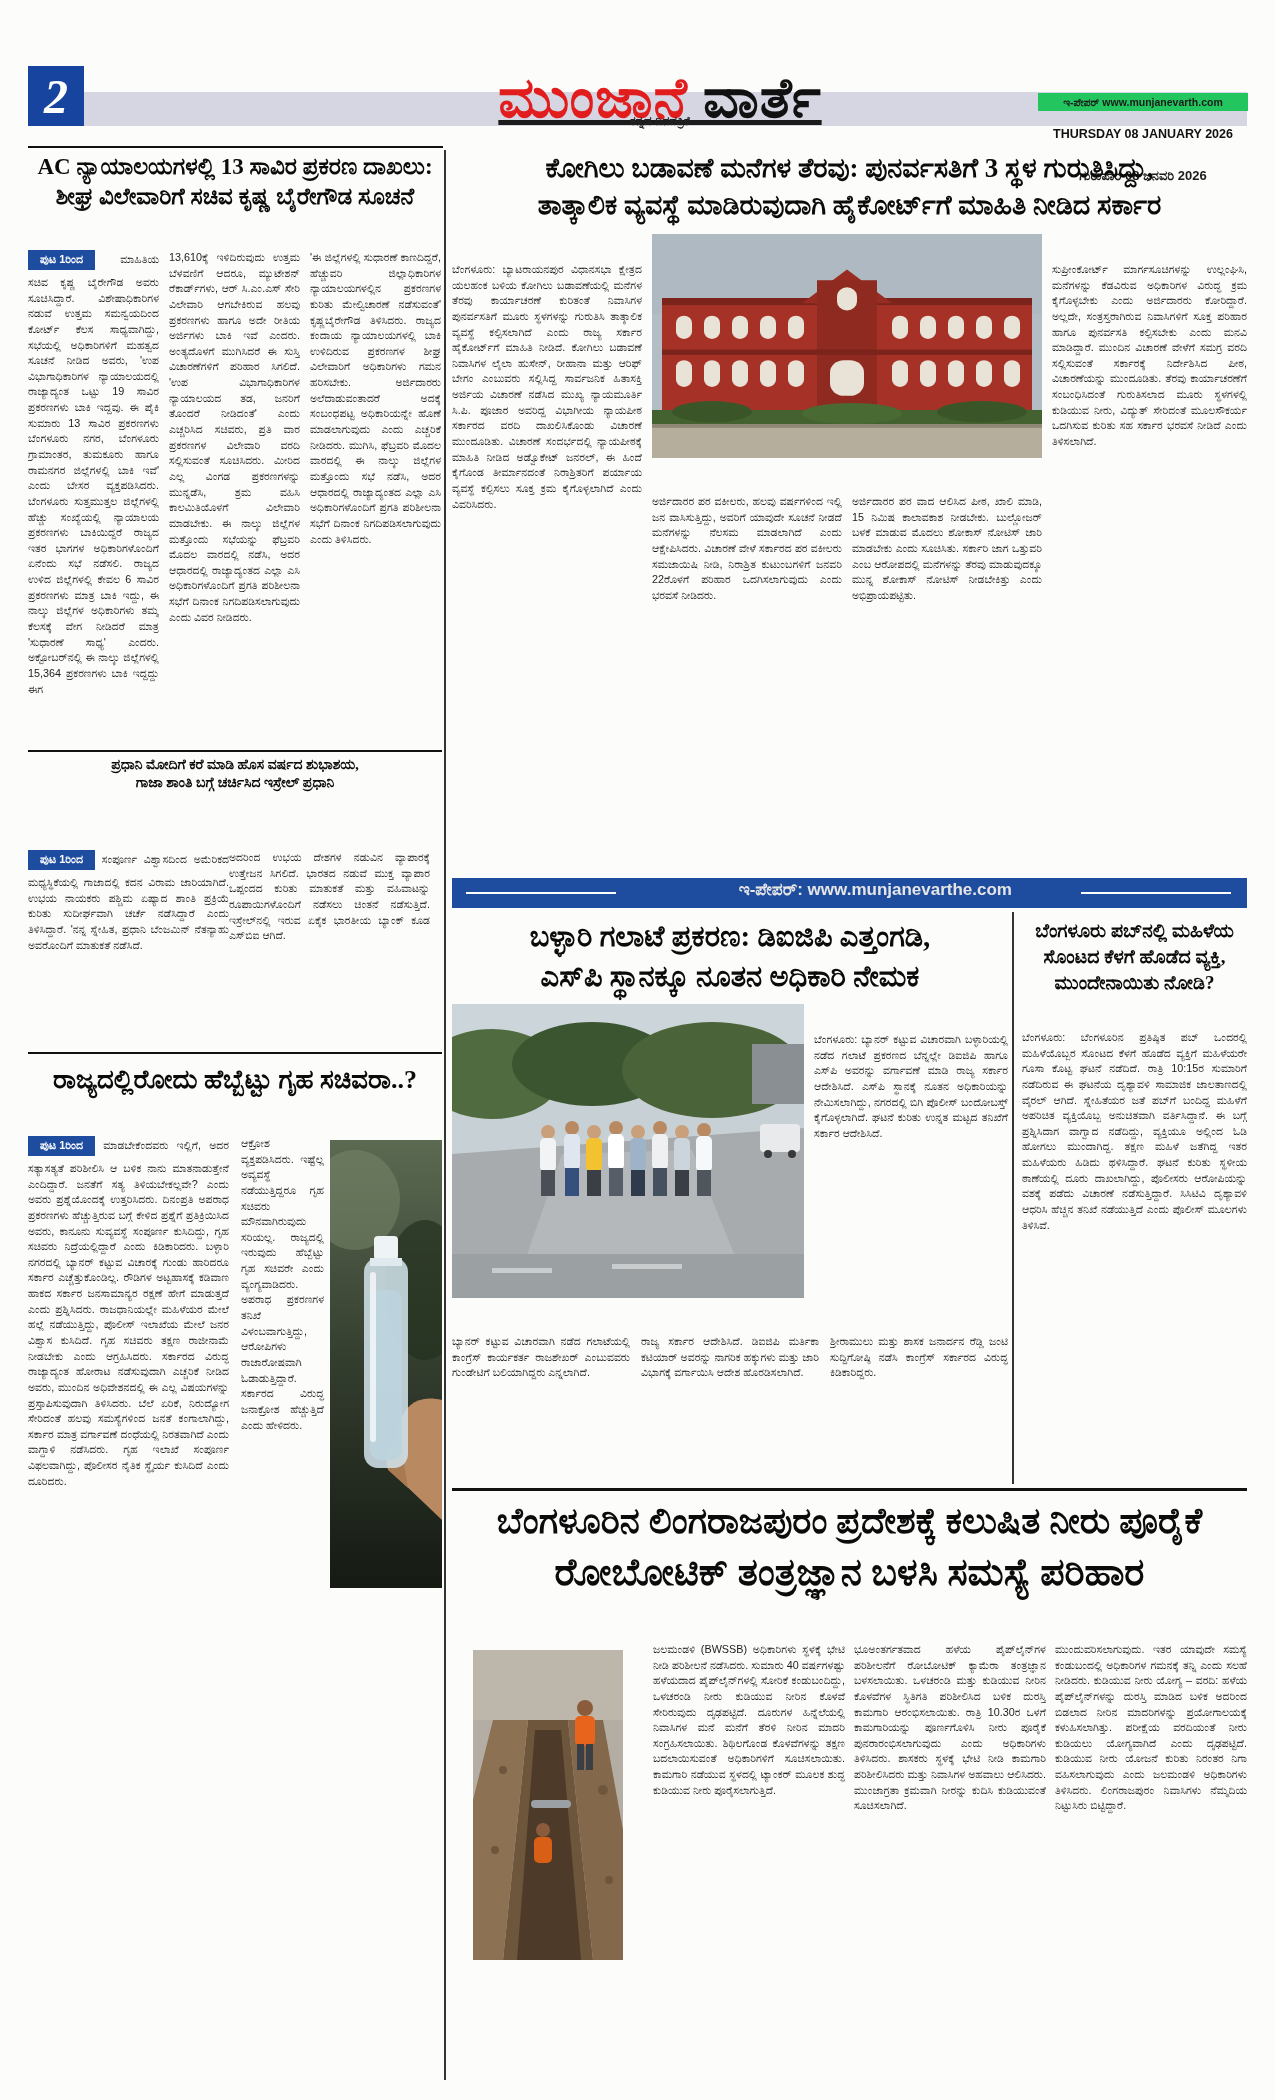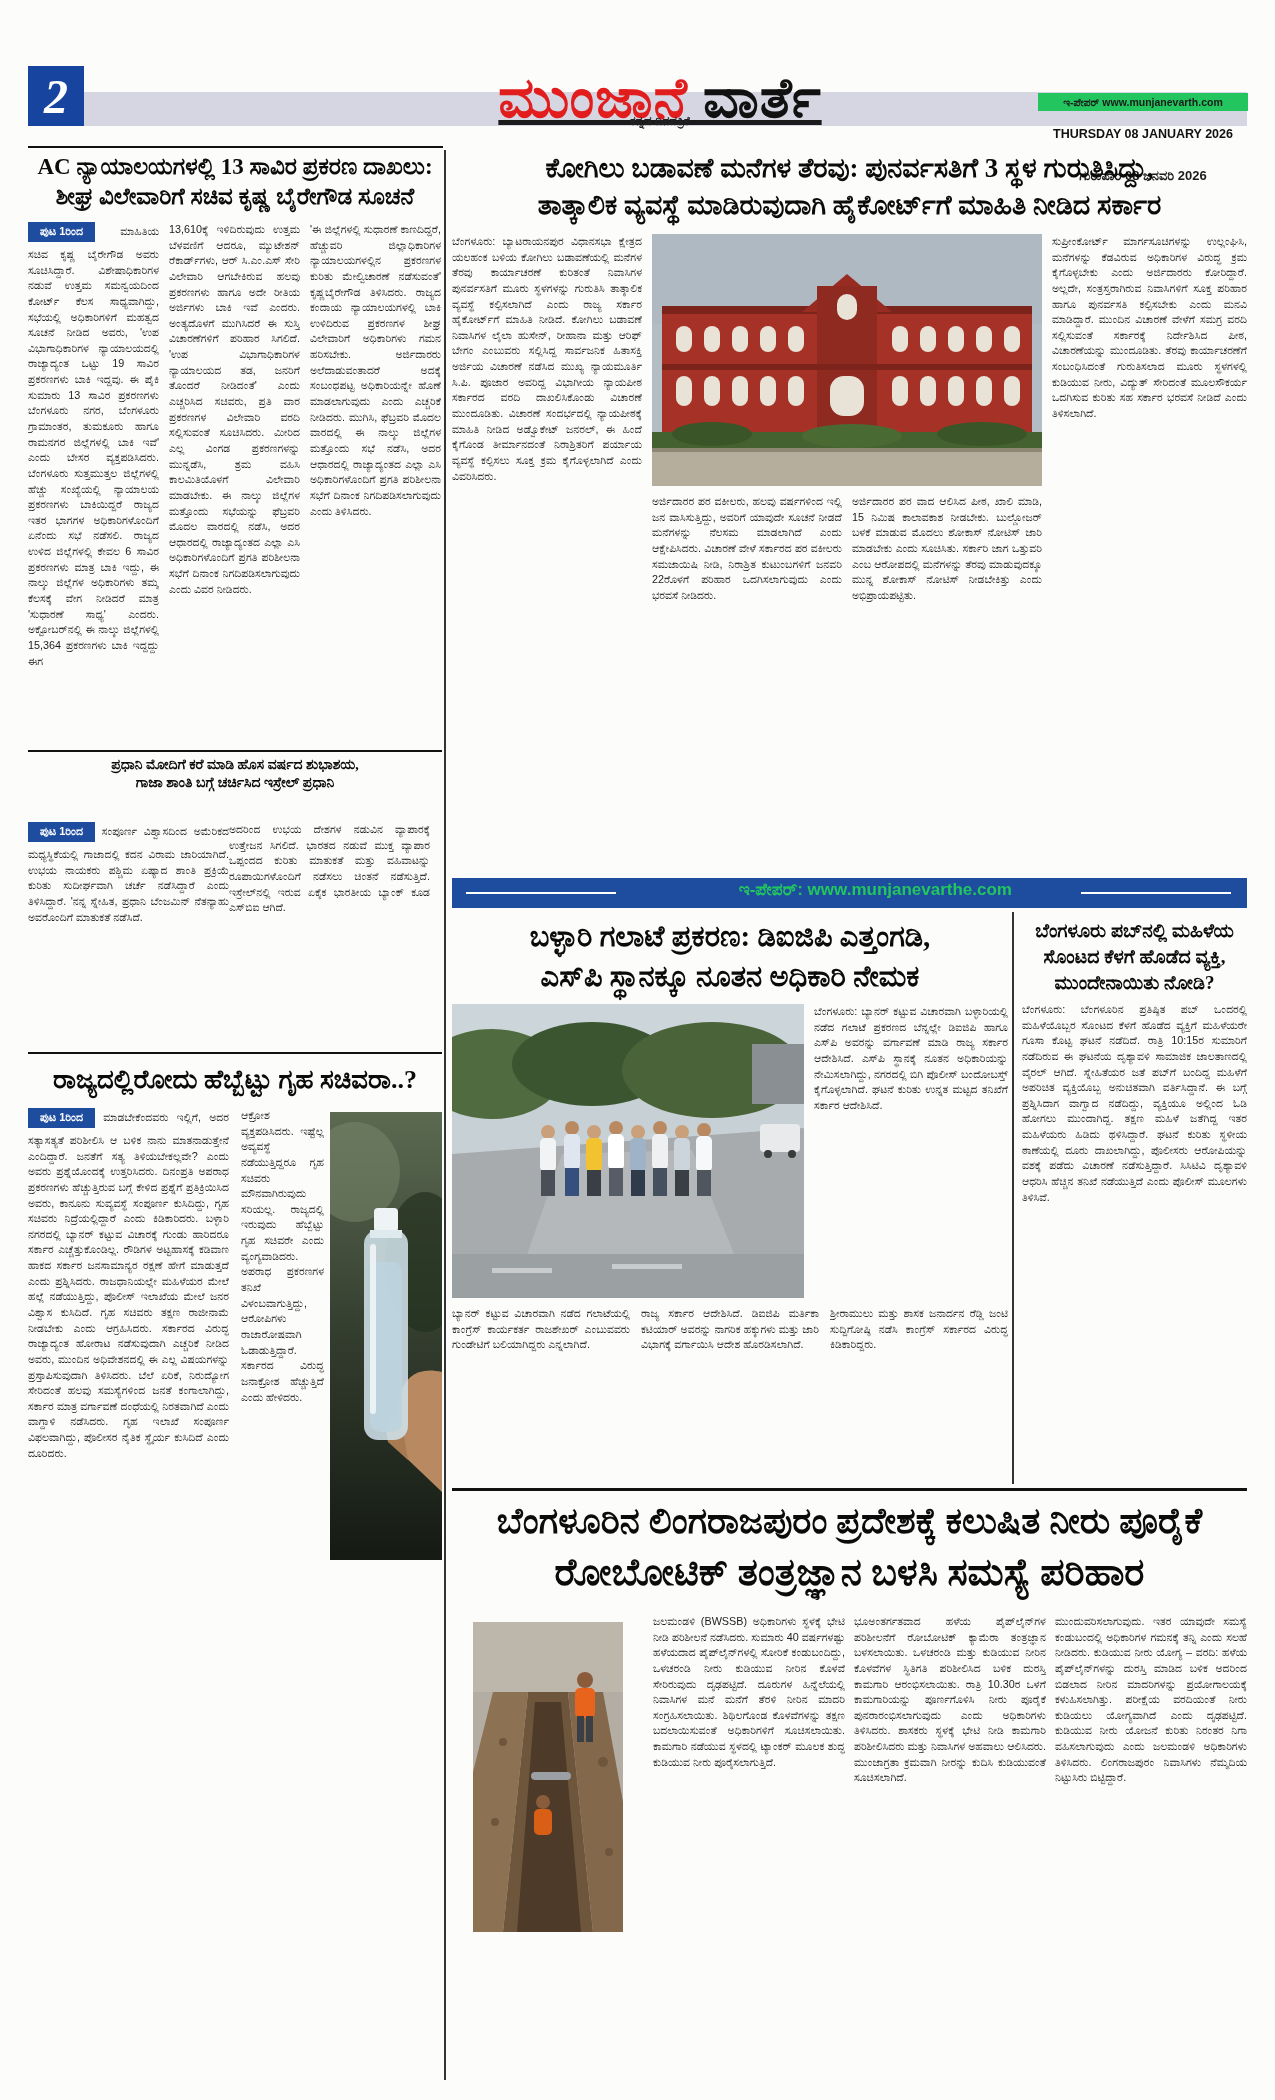--- a/index.html
+++ b/index.html
@@ -24,21 +24,21 @@
   .en-date{position:absolute;left:1038px;top:127px;width:210px;text-align:center;
            font-size:12.5px;font-weight:bold;color:#111;}
   .header-rule{position:absolute;left:28px;top:146px;width:415px;height:2px;background:#111;}
   
   .hl{font-family:"Liberation Serif",serif;font-weight:bold;color:#0b0b0b;text-align:center;}
   .rule-h{position:absolute;background:#111;}
   .rule-v{position:absolute;background:#333;width:1.5px;}
   .tag{display:inline-block;background:#1e4da0;color:#fff;font-size:11px;font-weight:bold;
        padding:2px 12px;margin-bottom:5px;}
   .cols{position:absolute;display:flex;}
-  .col{text-align:justify;font-size:10.8px;line-height:1.45;overflow:hidden;color:#1c1c1c;}
+  .col{text-align:justify;font-size:10.8px;line-height:1.45;overflow:hidden;color:#1c1c1c;margin-top:28px;}
   .dl{font-weight:normal;}
   .photo{overflow:hidden;background:#ccc;}
   .photo svg{display:block;width:100%;height:100%;}
   
   .hl-ac{position:absolute;left:28px;top:152px;width:414px;font-size:23px;line-height:1.32;}
   .body-ac{left:28px;top:222px;width:414px;height:522px;gap:10px;}
   .body-ac .col{width:131px;height:522px;}
   .rule-b{left:28px;top:750px;width:414px;height:2px;}
   .hl-modi{position:absolute;left:28px;top:756px;width:414px;font-size:14px;line-height:1.32;}
   .body-modi{left:28px;top:822px;width:414px;height:222px;}
@@ -54,21 +54,21 @@
   .body-kog{left:452px;top:234px;width:795px;height:638px;gap:10px;}
   .kog-c1{width:190px;height:638px;}
   .kog-mid{width:390px;height:638px;display:flex;flex-direction:column;}
   .kog-photo{width:390px;height:252px;}
   .kog-sub{display:flex;gap:10px;margin-top:8px;}
   .kog-sub .col{width:190px;height:378px;}
   .kog-c4{width:195px;height:638px;}
   
   .banner{position:absolute;left:452px;top:878px;width:795px;height:30px;background:#1e4da0;}
   .banner-text{position:absolute;left:0;top:0;width:560px;height:23px;display:flex;align-items:center;
-               justify-content:flex-end;color:#22c55e;font-weight:bold;font-size:17px;}
+               justify-content:flex-end;color:#e5e5e5;font-weight:bold;font-size:17px;}
   .banner-line{position:absolute;top:14px;height:2px;background:#fff;}
   .bl-left{left:14px;width:150px;}
   .bl-right{right:16px;width:150px;}
   
   .hl-bel{position:absolute;left:452px;top:916px;width:556px;font-size:29px;line-height:1.38;}
   .bel-row{left:452px;top:1004px;width:556px;gap:10px;}
   .bel-photo{width:352px;height:294px;}
   .bel-side{width:194px;height:294px;}
   .bel-tail{left:452px;top:1306px;width:556px;height:176px;gap:11px;}
   .bel-tail .col{width:178px;height:176px;}

